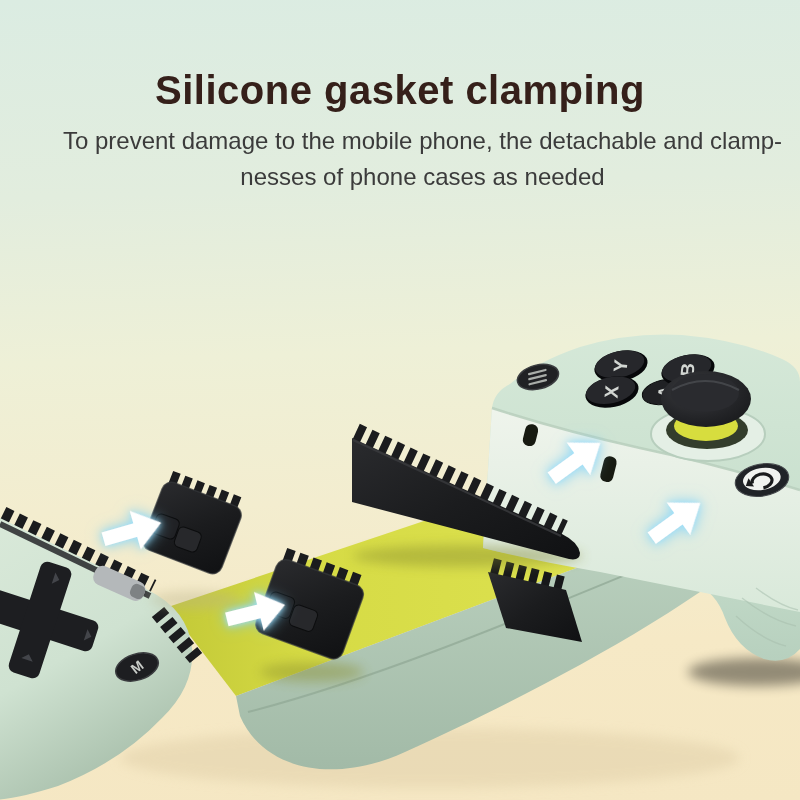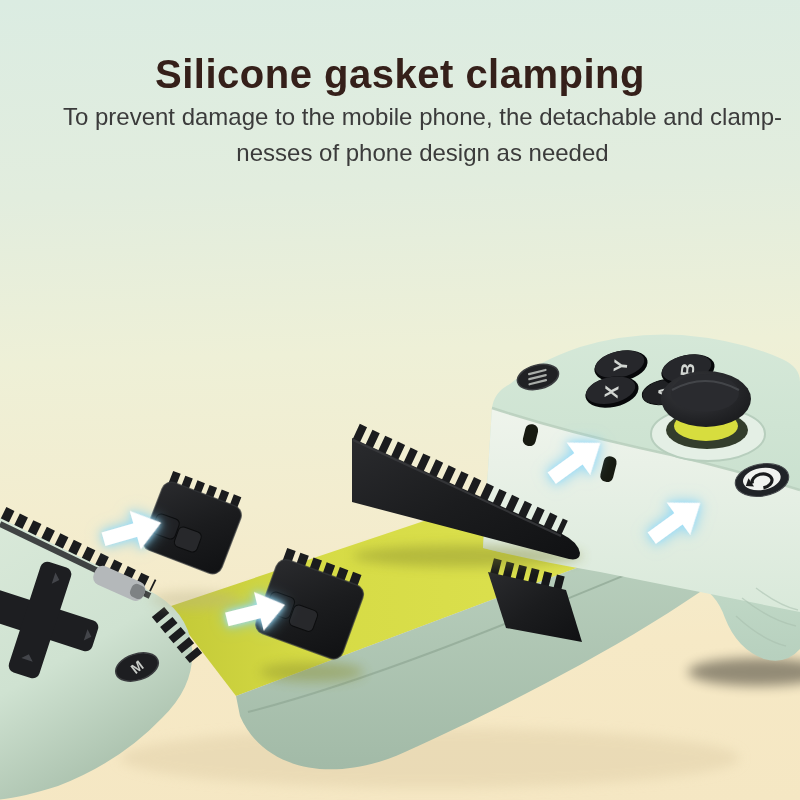--- a/index.html
+++ b/index.html
@@ -2,40 +2,40 @@
 <html><head>
 <meta charset="utf-8">
 <style>
   html,body{margin:0;padding:0;}
   .stage{
     position:relative;width:800px;height:800px;overflow:hidden;
     background:linear-gradient(178deg,
       #dbece2 0%, #e2edde 24%, #eef0d7 44%, #f3edcf 62%, #f6e9c6 80%, #f5e7c3 100%);
     font-family:"Liberation Sans", sans-serif;
   }
-  .header{position:absolute;top:0;left:0;width:800px;text-align:center;}
+  .header{position:absolute;top:16px;left:0;width:800px;text-align:center;}
   .title{
     margin-top:52px;font-size:40px;font-weight:bold;color:#35201a;letter-spacing:0.5px;
   }
   .desc{
-    margin-top:2px;font-size:24px;color:#3b3b3b;line-height:36px;font-weight:400;padding-left:45px;
+    margin-top:10px;font-size:24px;color:#3b3b3b;line-height:36px;font-weight:400;padding-left:45px;
   }
   .scene{position:absolute;left:0;top:0;}
   text{font-family:"Liberation Sans", sans-serif;}
 </style>
 </head>
 <body>
 
 <div class="stage">
 
   <div class="header">
     <div class="title">Silicone gasket clamping</div>
     <div class="desc">
       <div>To prevent damage to the mobile phone, the detachable and clamp-</div>
-      <div>nesses of phone design as needed</div>
+      <div>nesses of phone cases as needed</div>
     </div>
   </div>
 
   <svg class="scene" width="800" height="800" viewBox="0 0 800 800">
     <defs>
       <linearGradient id="bodyMintL" x1="0" y1="0" x2="0.4" y2="1">
         <stop offset="0" stop-color="#d9e9d9"></stop>
           <stop offset="0.55" stop-color="#cfe2d1"></stop>
           <stop offset="1" stop-color="#a9c0ac"></stop>
       </linearGradient>

